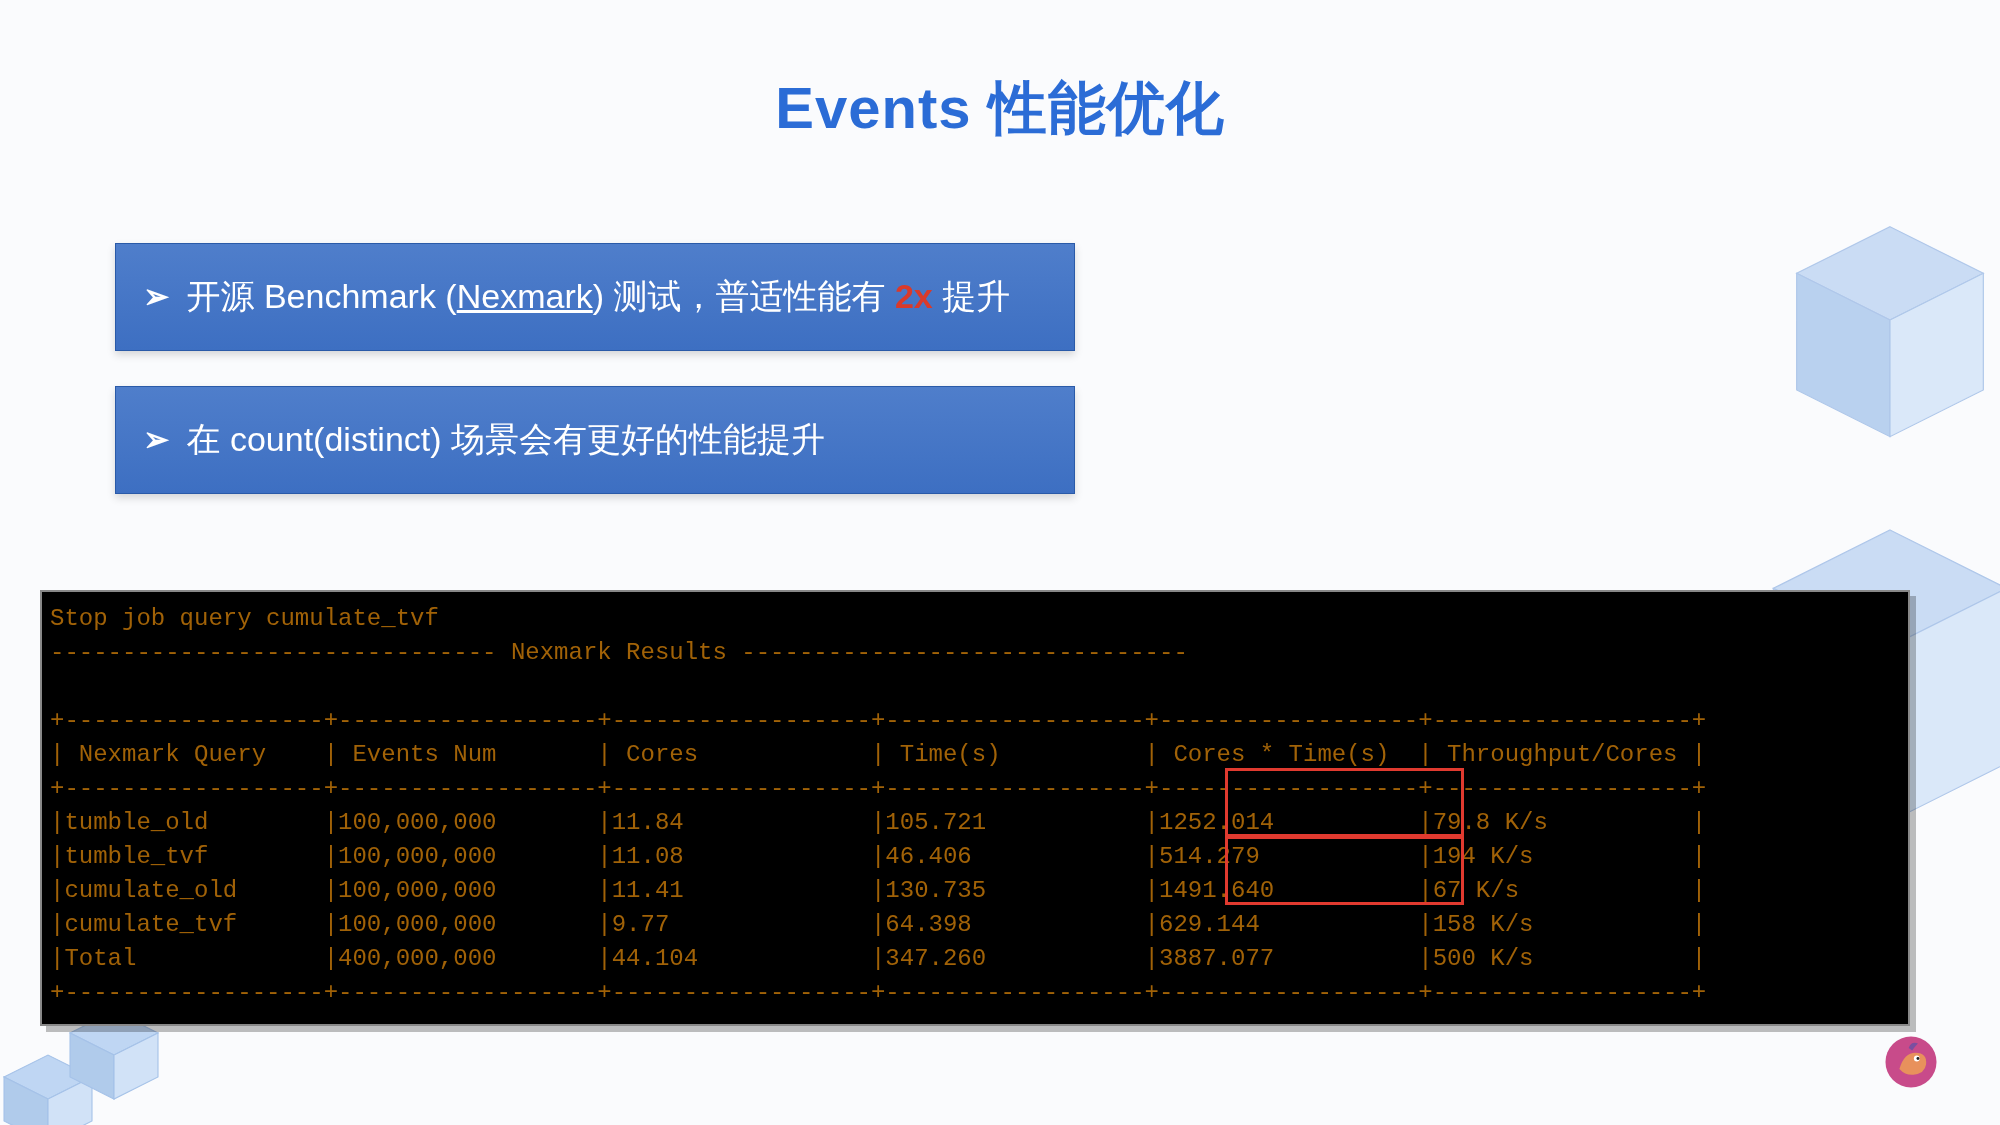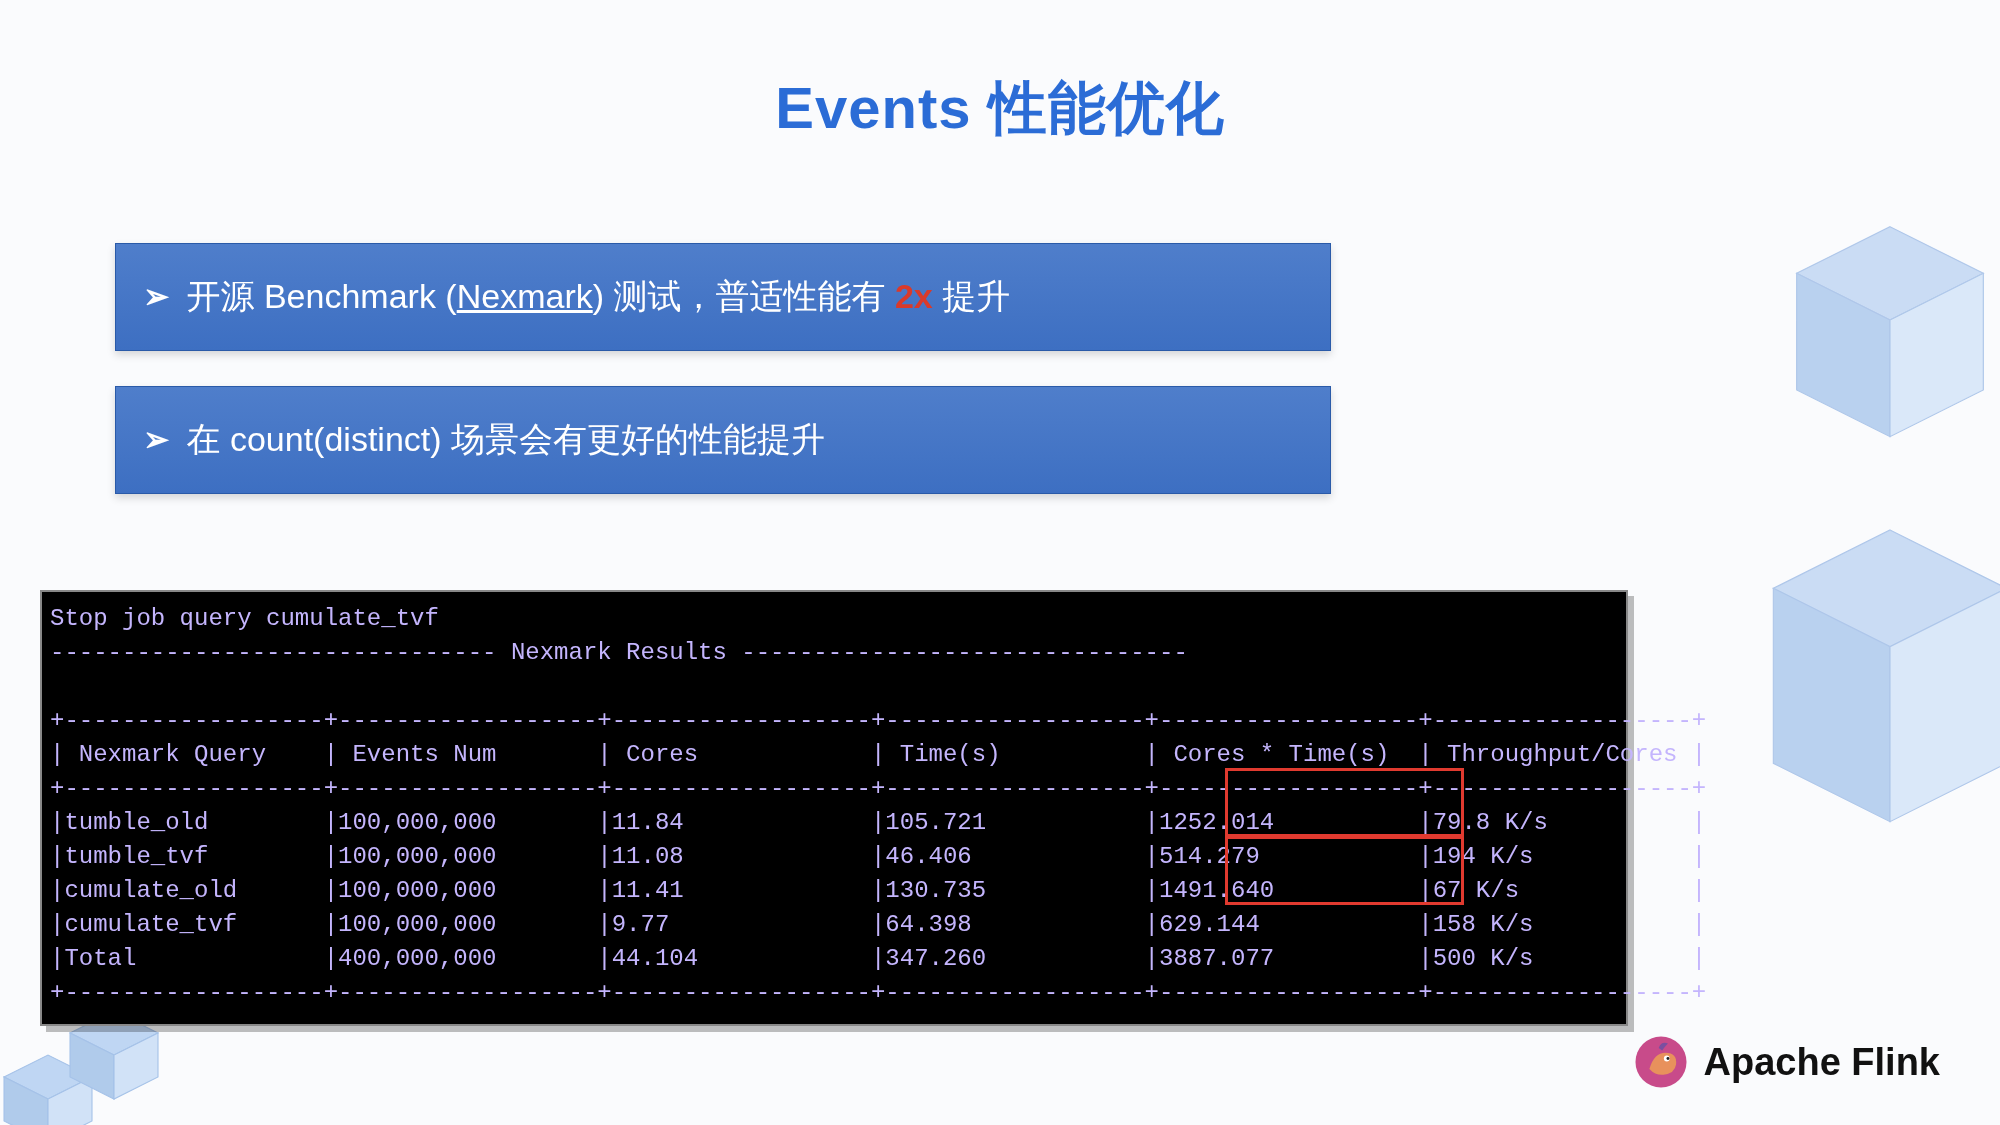--- a/index.html
+++ b/index.html
@@ -41,21 +41,21 @@
     text-align: center;
     font-size: 58px;
     font-weight: 700;
     color: #2b6cd6;
     letter-spacing: 1px;
   }
 
   .bullet-box {
     position: absolute;
     left: 115px;
-    width: 1216px;
+    width: 960px;
     background: linear-gradient(180deg, #4f7ecb 0%, #3d6fc2 100%);
     color: #fff;
     font-size: 34px;
     padding: 30px 26px;
     box-sizing: border-box;
     border: 1px solid #2a5aa8;
     box-shadow: 0 4px 8px rgba(0,0,0,0.15);
   }
   .bullet-box.first  { top: 243px; }
   .bullet-box.second { top: 386px; }
@@ -68,23 +68,23 @@
   }
 
   .linktext { text-decoration: underline; }
   .hl { color: #d93a2b; font-weight: 600; }
 
   
   .terminal {
     position: absolute;
     left: 40px;
     top: 590px;
-    width: 1588px;
+    width: 1870px;
     background: #000;
-    color: #c4b5fd;
+    color: #a16207;
     font-family: "Courier New", monospace;
     font-size: 24px;
     line-height: 34px;
     padding: 10px 8px 14px 8px;
     box-sizing: border-box;
     border: 2px solid #888;
     box-shadow: 6px 6px 0 rgba(0,0,0,0.25);
     white-space: pre;
   }
 
@@ -161,14 +161,13 @@
 <div class="red-box" style="left:1225px; top:836px; width:233px; height:63px;"></div>
 
 <div class="logo-area">
   <svg width="58" height="58" viewBox="0 0 100 100">
     <circle cx="50" cy="50" r="44" fill="#c84b8a"></circle>
     <path d="M30 62 Q38 34 58 34 Q78 34 76 54 Q74 70 54 72 Q40 73 30 62 Z" fill="#e8915c"></path>
     <circle cx="60" cy="44" r="5" fill="#fff"></circle>
     <circle cx="62" cy="44" r="2.5" fill="#222"></circle>
     <path d="M46 26 Q50 14 62 18 Q56 24 52 30" fill="#7b4fa0"></path>
   </svg>
-  <span class="logo-text">Apache Flink</span>
 </div>
 
 </body></html>

